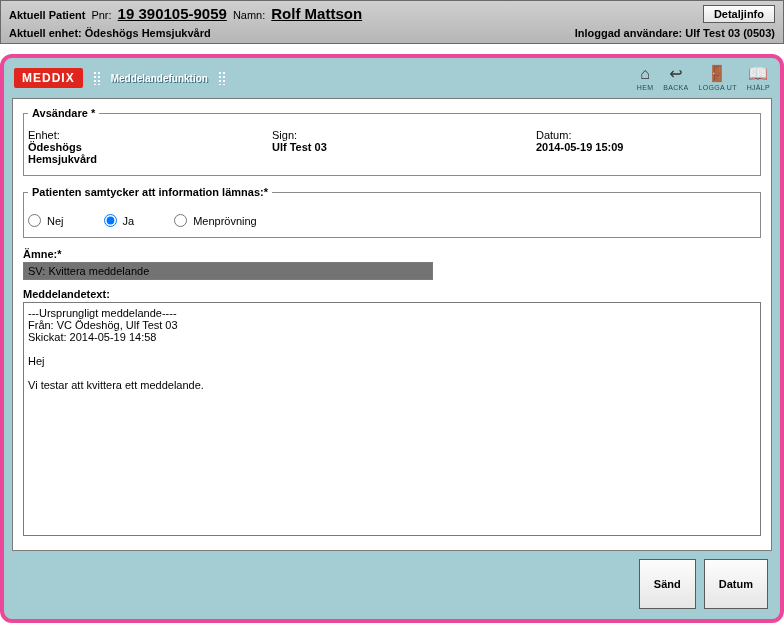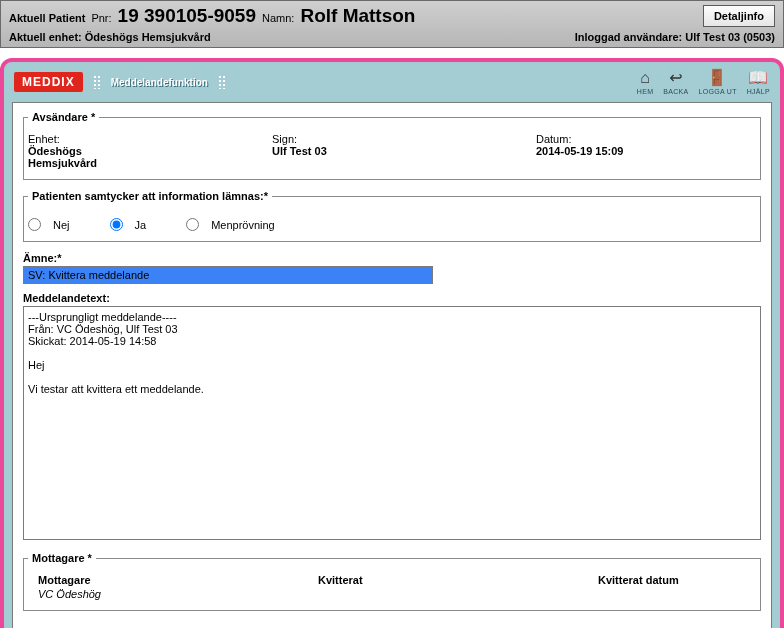--- a/index.html
+++ b/index.html
@@ -2,21 +2,21 @@
 <html><head>
 <meta charset="utf-8">
 <style>
   html,body{margin:0;padding:0;font-family:Verdana,Arial,Helvetica,sans-serif;font-size:11px;color:#000;background:#fff;}
   .page{width:784px;margin:0 auto;}
   
   .header-bar{border:1px solid #6a6a6a;background:linear-gradient(#cfcfcf,#b6b6b6);padding:4px 8px;}
   .header-row{display:flex;justify-content:space-between;}
   .header-left{display:flex;gap:6px;align-items:baseline;}
   .bold{font-weight:bold;}
-  .big{font-size:19px;font-weight:bold;}
+  .big{font-size:15px;font-weight:bold;text-decoration:underline;}
   .detail-btn{background:linear-gradient(#fdfdfd,#e6e6e6);border:1px solid #5a5a5a;padding:2px 10px;font-size:11px;font-weight:bold;cursor:pointer;}
   .header-row2{display:flex;justify-content:space-between;padding-top:4px;font-weight:bold;}
   
   .app-frame{margin-top:10px;border:4px solid #ec4899;background:#a4cdd3;padding:0 0 10px 0;border-radius:12px;}
   .app-titlebar{display:flex;align-items:center;justify-content:space-between;height:40px;padding:0 10px;}
   .title-left{display:flex;align-items:center;gap:10px;}
   .logo{background:#e0261c;color:#fff;font-weight:bold;font-family:Arial;letter-spacing:1px;padding:3px 8px;font-size:12px;border-radius:2px;}
   .dots{width:8px;display:inline-block;background-image:radial-gradient(#fff 1px,transparent 1px);background-size:4px 4px;height:14px;}
   .app-title{color:#fff;font-weight:bold;font-size:10px;text-shadow:1px 1px 0 #3a6b7a;}
   .nav-icons{display:flex;gap:10px;}
@@ -25,33 +25,33 @@
   .nav-item .lbl{margin-top:2px;letter-spacing:0.3px;}
   
   .content{background:#fff;margin:0 8px;border:1px solid #7a7a7a;padding:8px 10px 12px;}
   fieldset{border:1px solid #8a8a8a;margin:0 0 10px 0;padding:10px 4px;}
   legend{font-weight:bold;padding:0 4px;}
   .sender-grid{display:flex;gap:44px;}
   .sender-col{flex:1;}
   .lbl-small{font-size:11px;}
   .val{font-weight:bold;}
   .consent-row{display:flex;gap:40px;align-items:center;margin-top:6px;}
-  .radio-opt{display:flex;align-items:center;gap:12px;}
+  .radio-opt{display:flex;align-items:center;gap:6px;}
   .radio-opt input{margin:0;}
   .field-label{font-weight:bold;margin:8px 0 2px;display:block;}
-  .subject-input{width:400px;padding:2px 4px;border:1px solid #7a7a7a;font-family:inherit;font-size:11px;background:#3b82f6;}
+  .subject-input{width:400px;padding:2px 4px;border:1px solid #7a7a7a;font-family:inherit;font-size:11px;background:#737373;}
   .msg-area{width:100%;box-sizing:border-box;height:234px;border:1px solid #7a7a7a;padding:4px;font-family:inherit;font-size:11px;resize:none;overflow-y:scroll;}
   .recipient-headers{display:flex;font-weight:bold;padding:0 10px;}
   .recipient-headers div:nth-child(1){flex:0 0 280px;}
   .recipient-headers div:nth-child(2){flex:0 0 280px;}
   .recipient-headers div:nth-child(3){flex:1;}
   .recipient-row{display:flex;font-style:italic;padding:2px 10px 0;}
   .recipient-row div:nth-child(1){flex:0 0 280px;}
   .action-bar{display:flex;justify-content:flex-end;gap:8px;margin:8px 12px 0 0;}
-  .btn{background:linear-gradient(#fdfdfd,#e6e6e6);border:1px solid #5a5a5a;padding:3px 14px;font-size:11px;font-weight:bold;cursor:pointer;}
+  .btn{background:linear-gradient(#fdfdfd,#e6e6e6);border:1px solid #5a5a5a;padding:18px 14px;font-size:11px;font-weight:bold;cursor:pointer;}
 </style>
 </head>
 <body>
 
 <div class="page">
 
   <div class="header-bar">
     <div class="header-row">
       <div class="header-left">
         <span class="bold">Aktuell Patient</span>
@@ -143,31 +143,20 @@
       <label class="field-label">Meddelandetext:</label>
       <textarea class="msg-area" style="">---Ursprungligt meddelande----
 Från: VC Ödeshög, Ulf Test 03
 Skickat: 2014-05-19 14:58
 
 Hej
 
 Vi testar att kvittera ett meddelande.</textarea>
 
       
-      <fieldset style="margin-top:10px;">
-        <legend>Mottagare *</legend>
-        <div class="recipient-headers">
-          <div>Mottagare</div>
-          <div>Kvitterat</div>
-          <div>Kvitterat datum</div>
-        </div>
-        <div class="recipient-row">
-          <div>VC Ödeshög</div>
-        </div>
-      </fieldset>
     </div>
 
     <div class="action-bar">
       <button class="btn">Sänd</button>
       <button class="btn">Datum</button>
     </div>
   </div>
 </div>
 
 </body></html>

